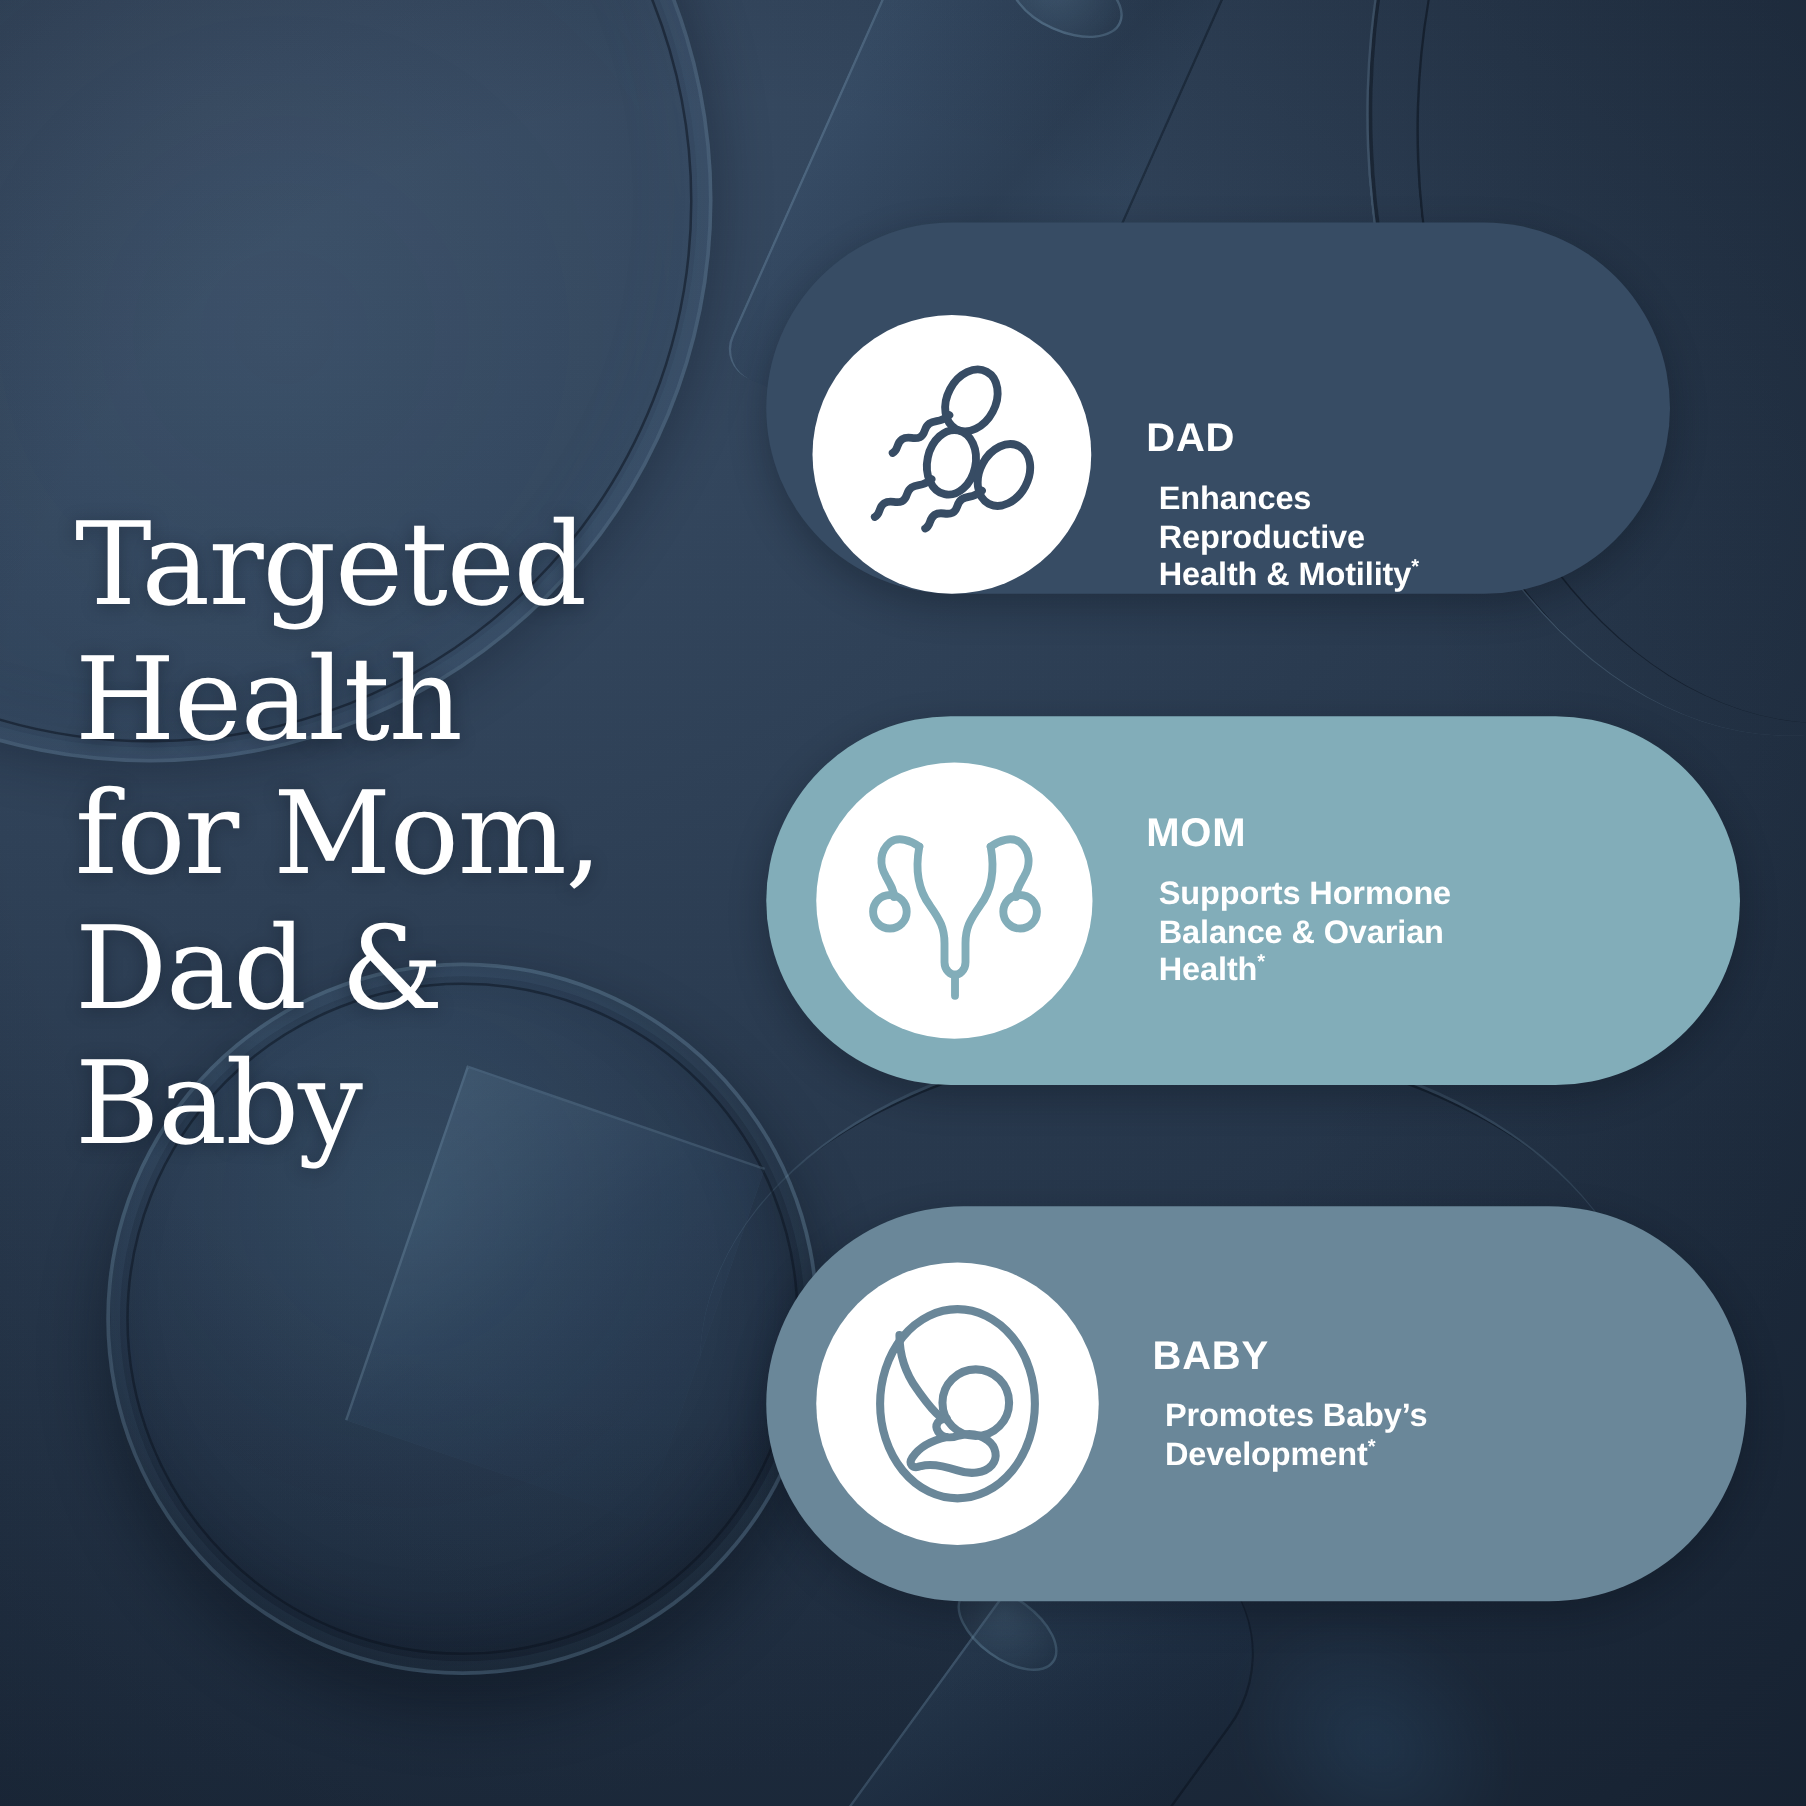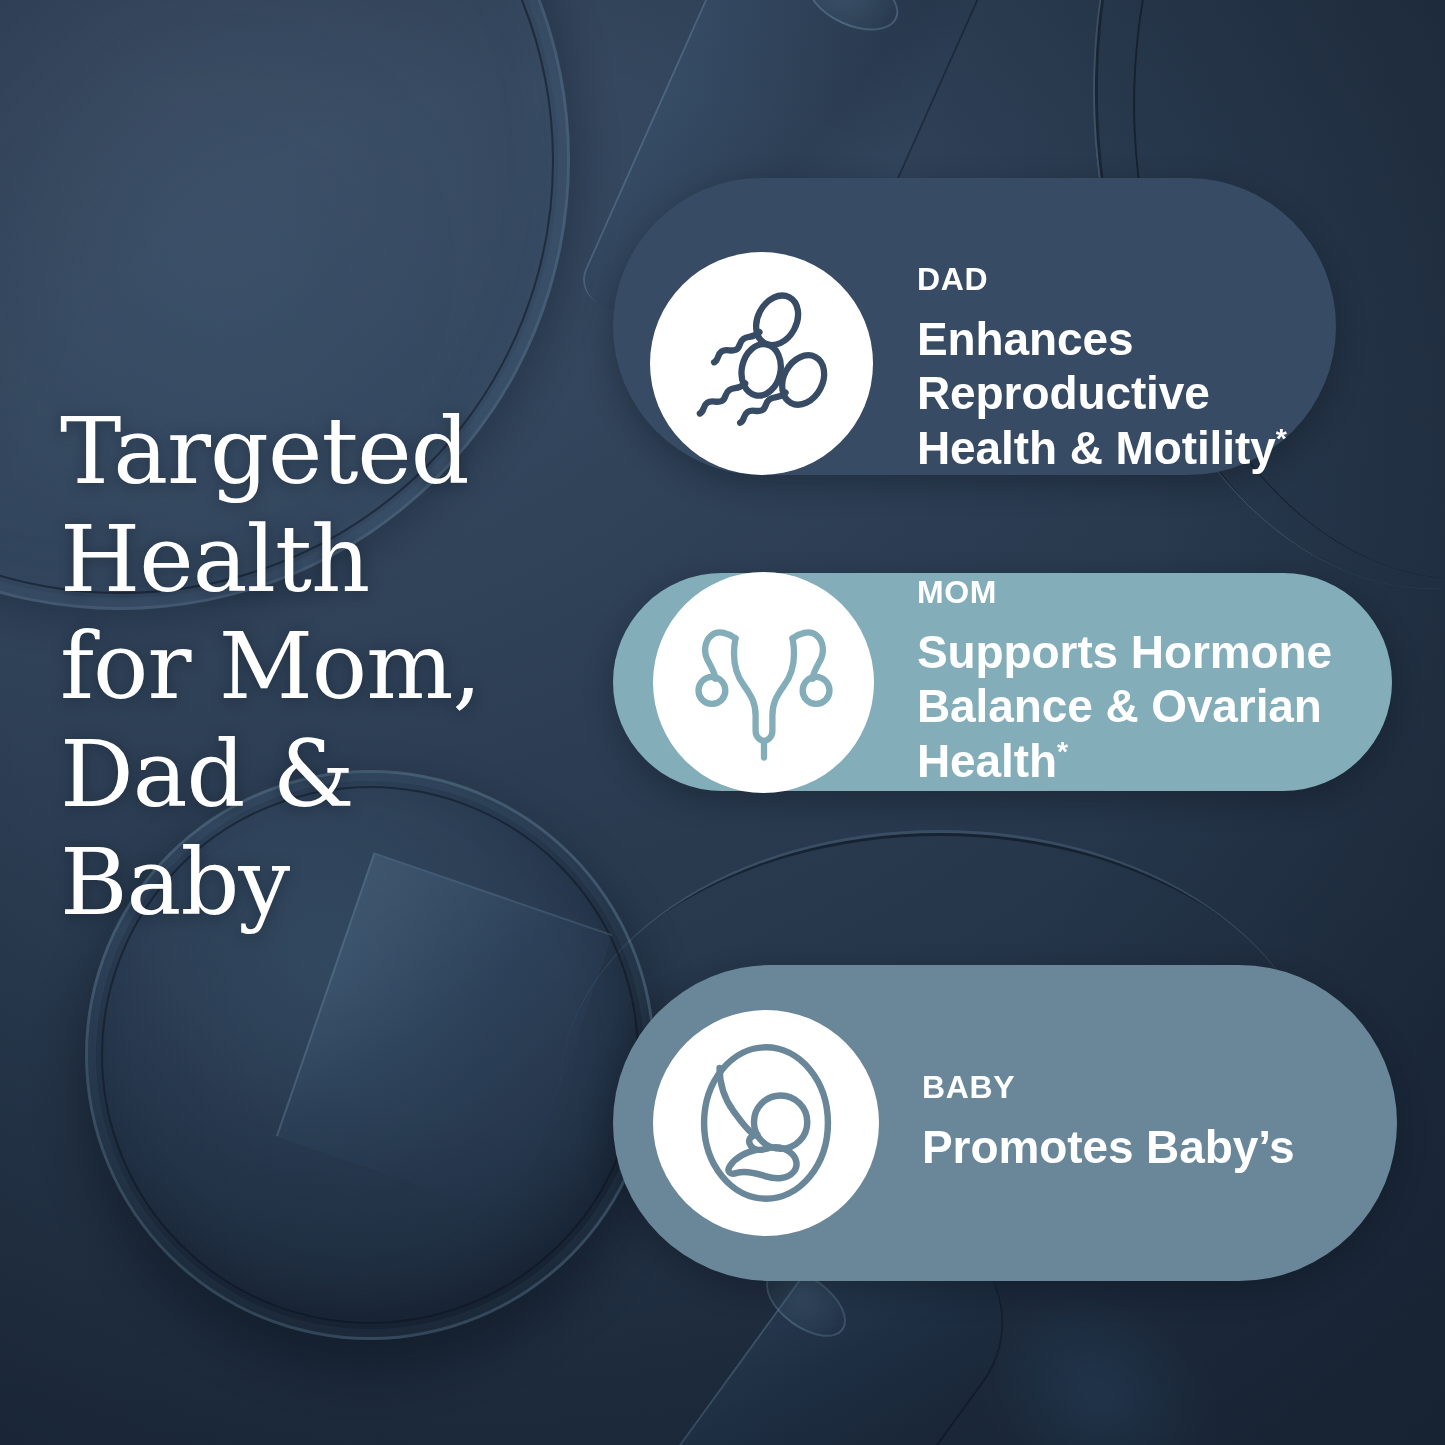--- a/index.html
+++ b/index.html
@@ -227,23 +227,24 @@
   .pill-text { color:#ffffff; }
   .pill-eyebrow {
     font-weight:700;
     font-size:32px;
     letter-spacing:0.6px;
     line-height:1;
     margin-bottom:17px;
   }
   .pill-desc {
     font-weight:700;
-    font-size:46px;
+    font-size:26px;
     line-height:1.18;
     letter-spacing:-0.1px;
+    margin-left:10px;
   }
   .pill-desc .ln { display:block; white-space:nowrap; }
   .pill-desc sup {
     font-size:0.62em;
     vertical-align:super;
     line-height:0;
   }
 
   
   #pill-dad {
@@ -252,21 +253,21 @@
     background:#374c64;
     padding-left:37px;
     align-items:flex-end;
   }
   #pill-dad .icon-disc { width:223px; height:223px; }
   #pill-dad .pill-text { margin-left:44px; }
 
   
   #pill-mom {
     left:613px; top:573px;
-    width:779px; height:218px;
+    width:779px; height:295px;
     background:#82adb9;
     padding-left:40px;
   }
   #pill-mom .icon-disc { width:221px; height:221px; }
   #pill-mom .pill-text { margin-left:43px; }
 
   
   #pill-baby {
     left:613px; top:965px;
     width:784px; height:316px;
@@ -390,17 +391,18 @@
                      C88 158 76 155 66 158 C58 161 54 156 58 150
                      C64 141 76 134 90 131"></path>
           </g>
         </svg>
       </div>
     </div>
     <div class="pill-text">
       <div class="pill-eyebrow">BABY</div>
       <div class="pill-desc">
         <span class="ln">Promotes Baby’s</span>
+        <span class="ln"><span>Development</span><sup>*</sup></span>
       </div>
     </div>
   </div>
 
 </div>
 
 </body></html>

